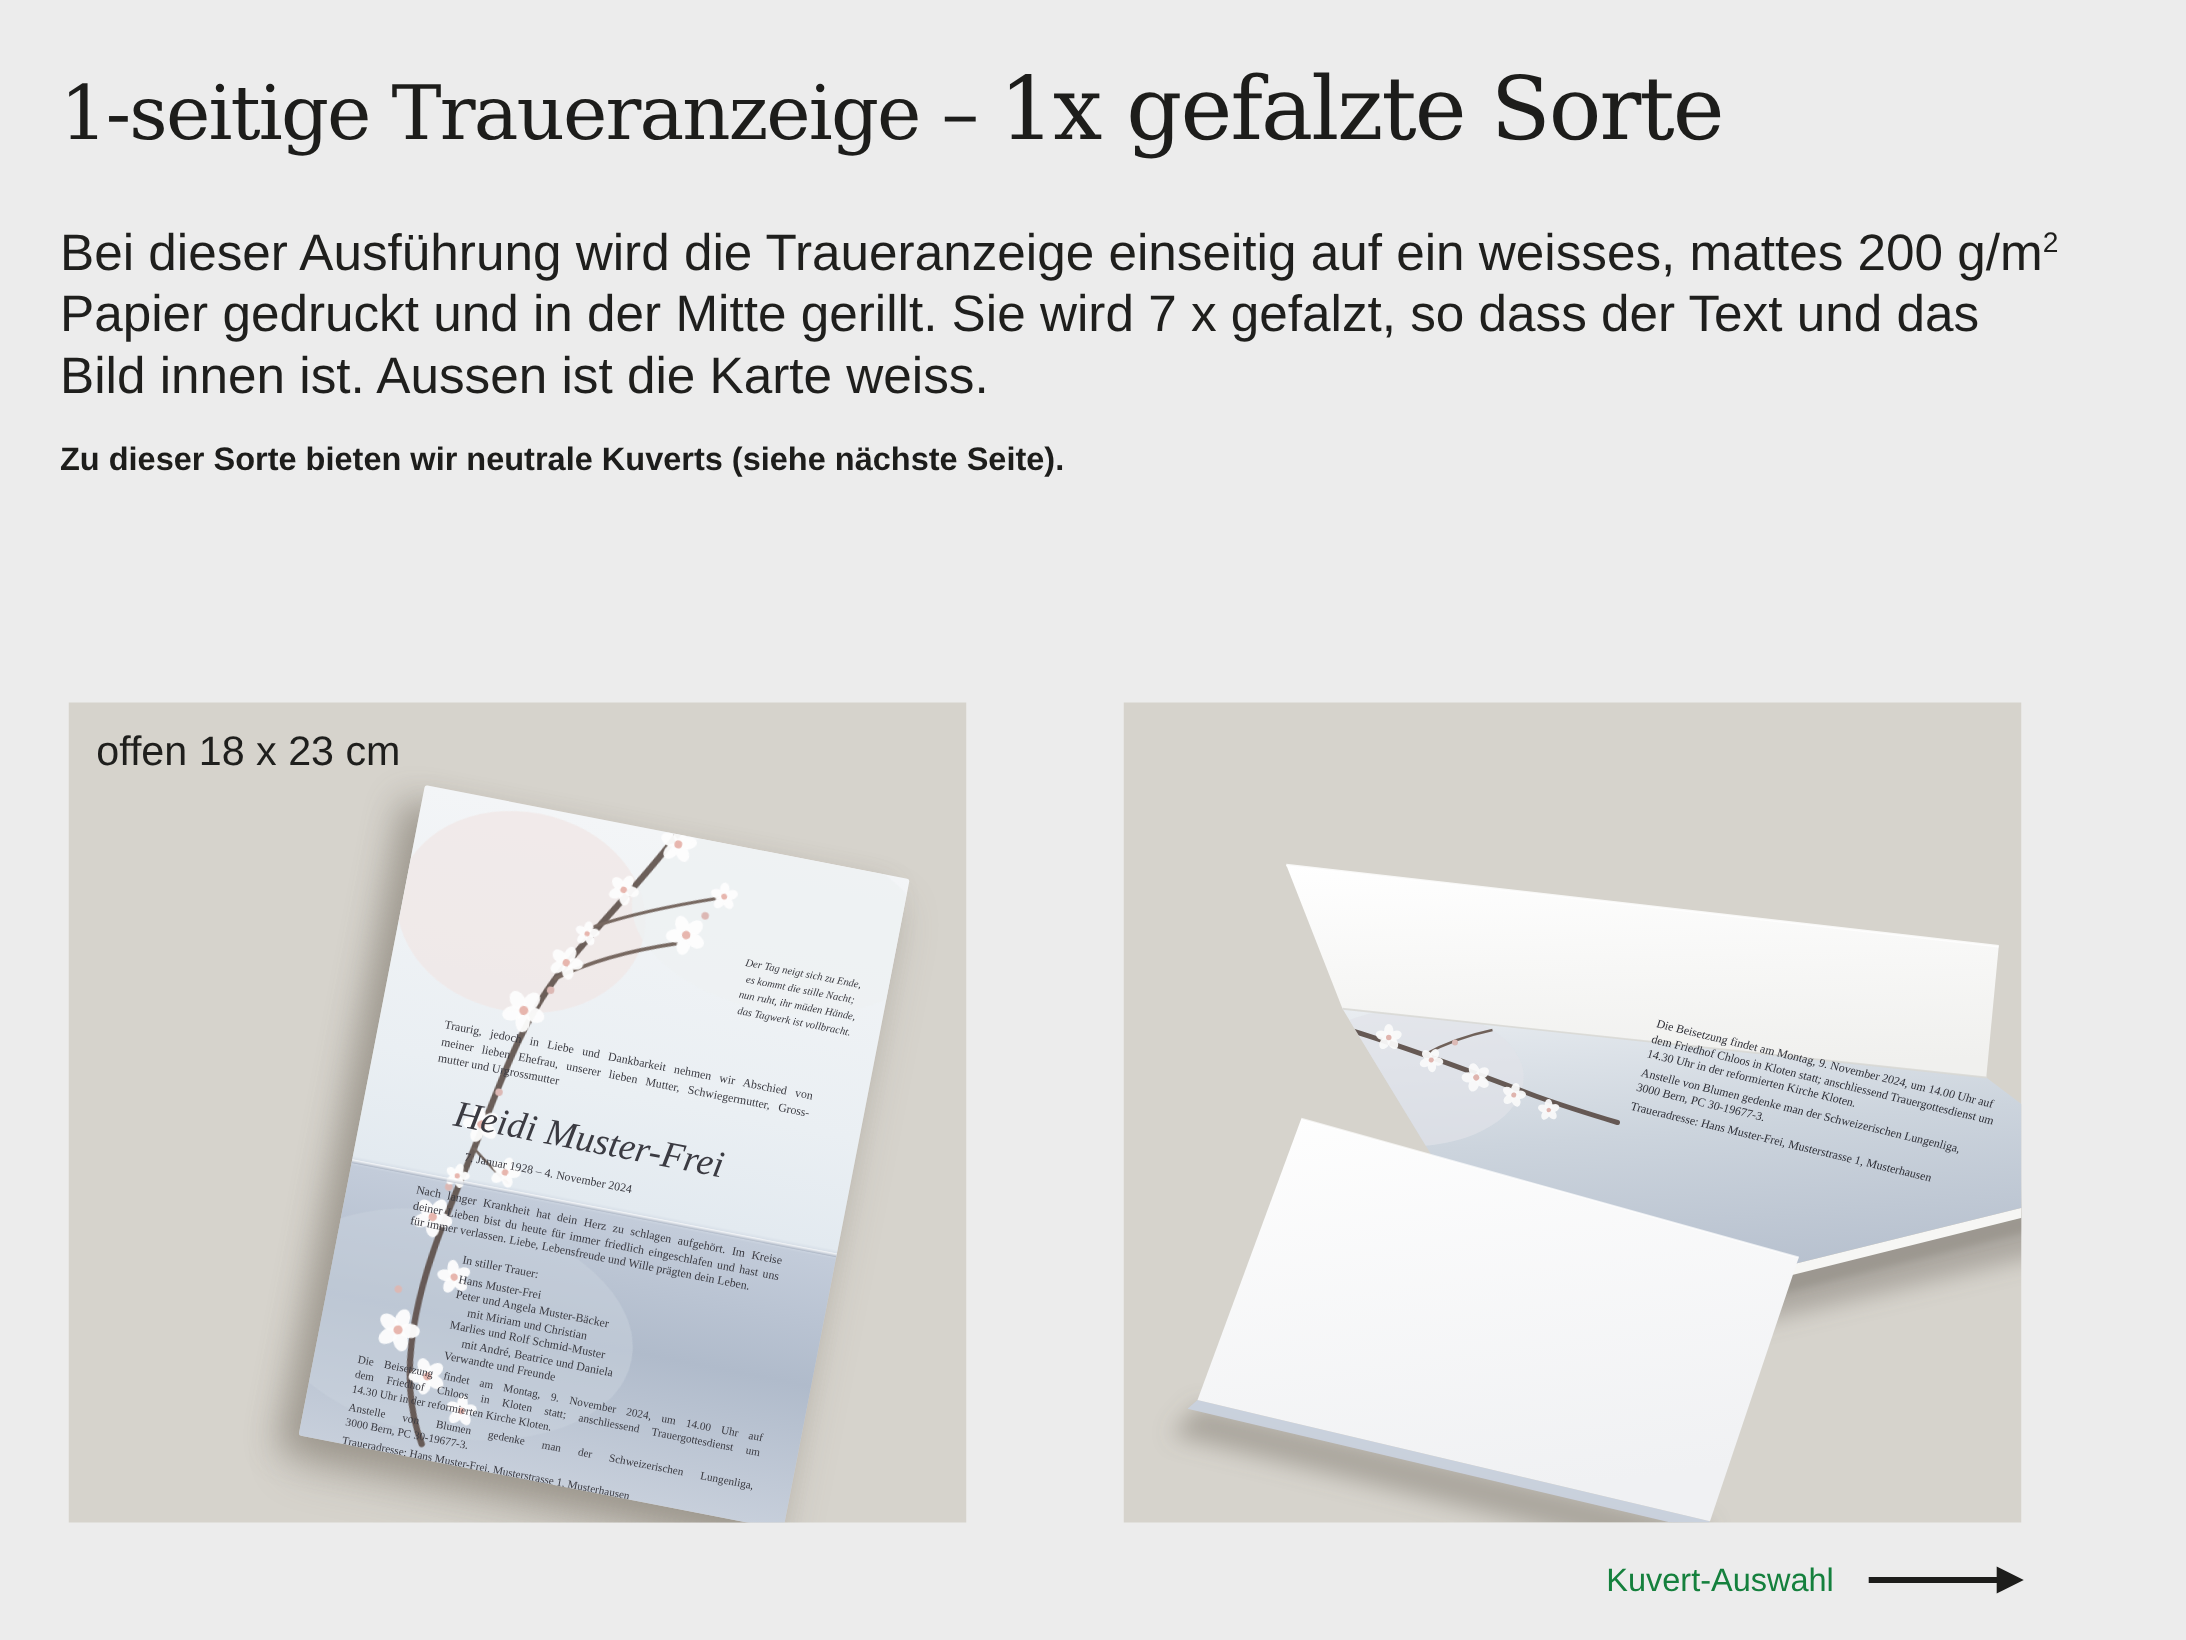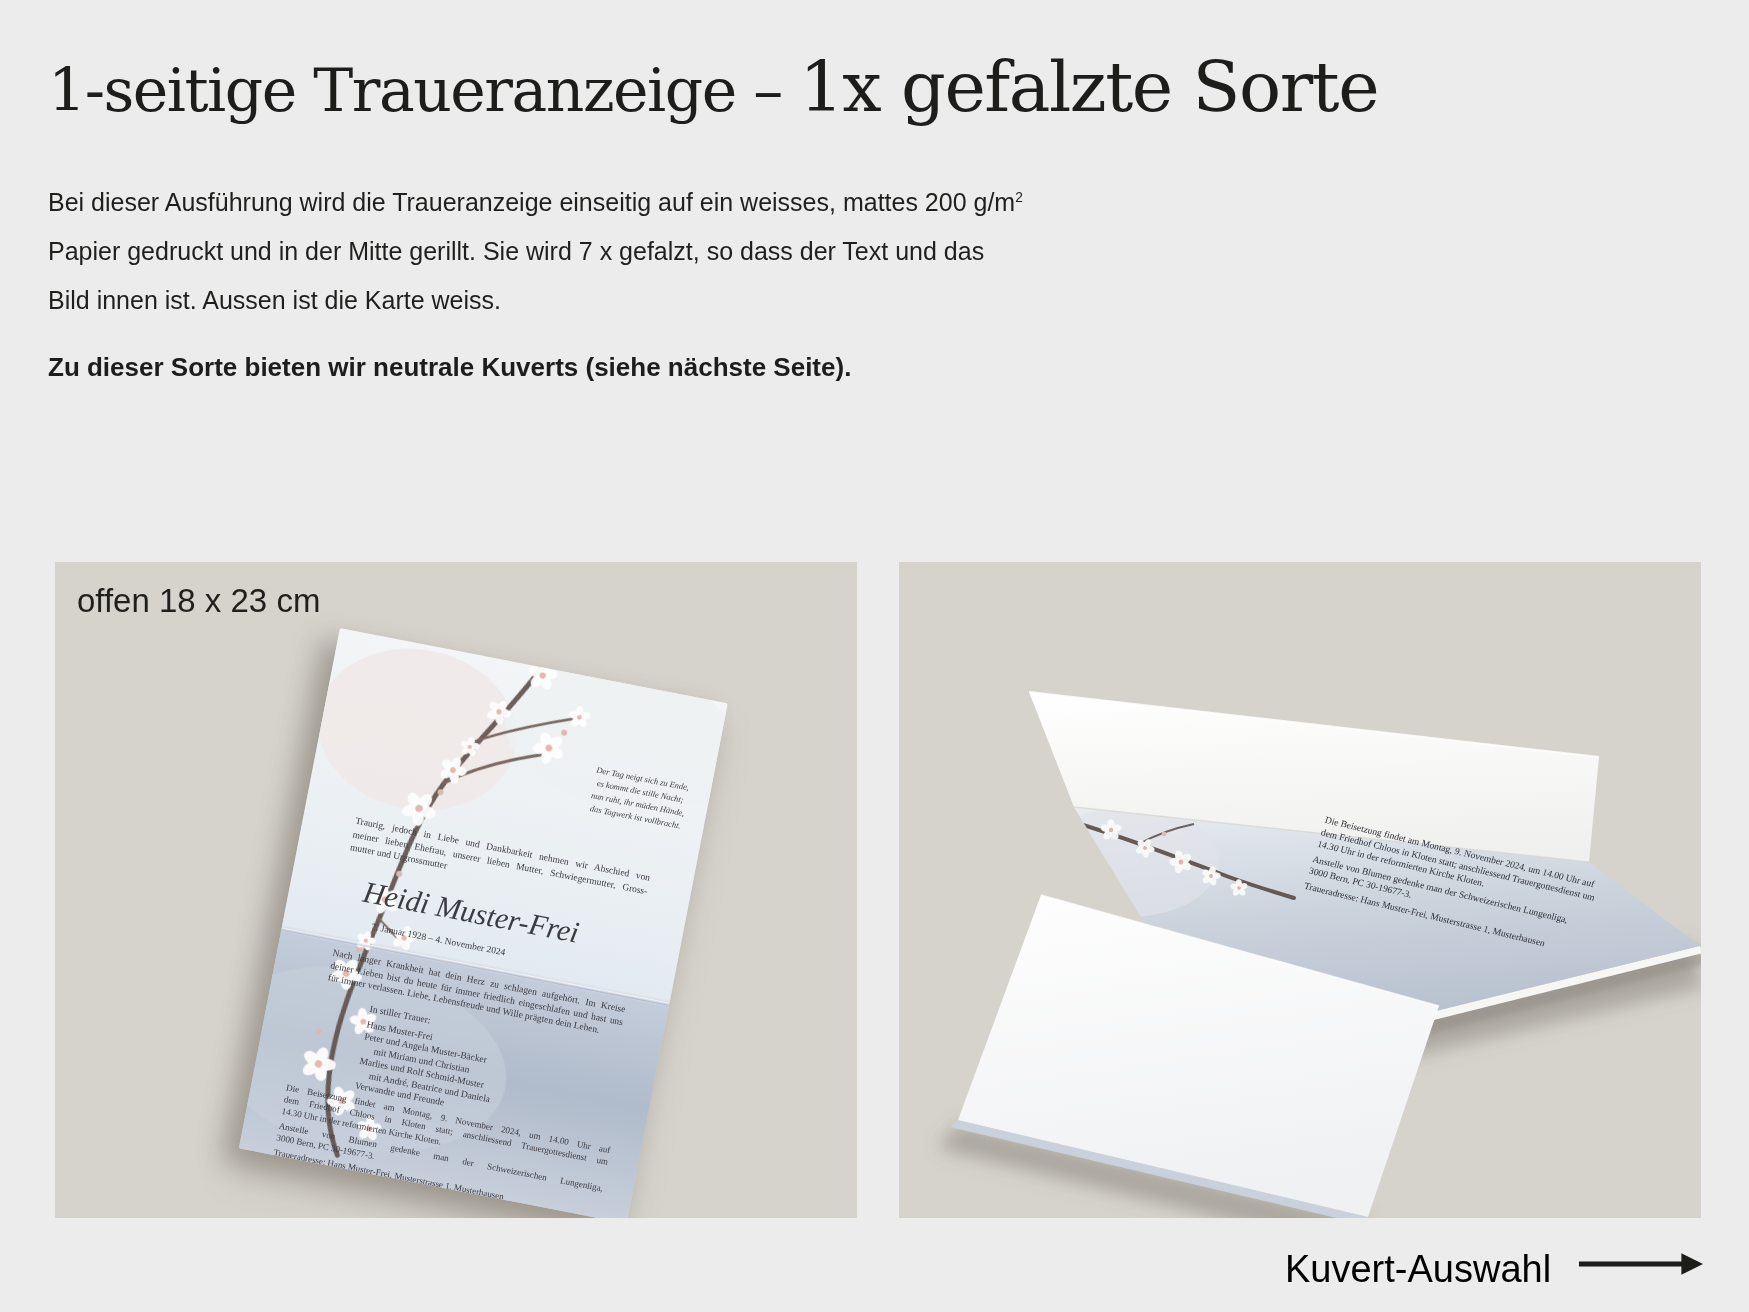--- a/index.html
+++ b/index.html
@@ -4,25 +4,25 @@
 <style>
   html,body{margin:0;padding:0;}
   body{width:1749px;height:1312px;position:relative;background:#ececec;
        font-family:"Liberation Sans",sans-serif;color:#1d1d1b;overflow:hidden;}
 
   .title{position:absolute;left:48px;top:52px;margin:0;line-height:1;white-space:nowrap;
          font-family:"DejaVu Serif",serif;letter-spacing:-1.5px;}
   .t-reg{font-weight:400;font-size:60px;}
   .t-bold{font-weight:400;font-size:70px;}
 
-  .intro{position:absolute;left:48px;top:178px;font-size:25px;line-height:49px;color:#1f1f1d;}
+  .intro{position:absolute;left:48px;top:178px;font-size:41px;line-height:49px;color:#1f1f1d;}
   .intro sup{font-size:0.55em;vertical-align:super;line-height:0;}
   .note{position:absolute;left:48px;top:352px;font-size:26px;font-weight:700;color:#1d1d1b;}
 
-  .panel{position:absolute;top:562px;width:802px;height:656px;background:#d6d3cc;overflow:hidden;}
+  .panel{position:absolute;top:562px;width:718px;height:656px;background:#d6d3cc;overflow:hidden;}
   .panel-open{left:55px;}
   .panel-folded{left:899px;}
   .panel-label{position:absolute;left:22px;top:20px;font-size:33px;color:#1f1f1d;}
 
   
   .open-card{position:absolute;left:285px;top:66px;width:395px;height:530px;
              transform:rotate(11deg);transform-origin:0 0;border-radius:2px;
              background:linear-gradient(180deg,#f3f5f7 0%,#eaeff3 40%,#e3eaf0 57%,
                         #c3ccda 58.5%,#b0bbcb 78%,#c7cfdb 100%);
              box-shadow:-16px 14px 26px rgba(115,108,96,.42),-4px 24px 34px rgba(115,108,96,.28);
@@ -46,22 +46,22 @@
   .funeral .grp{margin-top:3px;}
 
   
   .folded-svg{position:absolute;left:0;top:0;width:802px;height:656px;}
   .tent-text{position:absolute;left:428px;top:252px;width:372px;
              transform:rotate(13.5deg) skewX(-4deg);transform-origin:0 0;
              font-family:"Liberation Serif",serif;font-size:9.5px;line-height:12.5px;
              color:#2f3038;}
   .tent-text .grp{margin-top:3px;}
 
-  .footer{position:absolute;left:1285px;top:1248px;font-size:38px;color:#000000;
-          display:flex;align-items:flex-start;cursor:pointer;}
+  .footer{position:absolute;left:1285px;top:1248px;font-size:26px;color:#15803d;
+          display:flex;align-items:center;cursor:pointer;}
   .footer .arrow{margin-left:26px;width:128px;height:32px;}
 </style>
 </head>
 <body>
 
 <h1 class="title"><span class="t-reg">1-seitige Traueranzeige – </span><span class="t-bold">1x gefalzte Sorte</span></h1>
 
 <div class="intro">
   <div><span>Bei dieser Ausführung wird die Traueranzeige einseitig auf ein weisses, mattes 200 g/m</span><sup>2</sup></div>
   <div>Papier gedruckt und in der Mitte gerillt. Sie wird 7 x gefalzt, so dass der Text und das</div>

